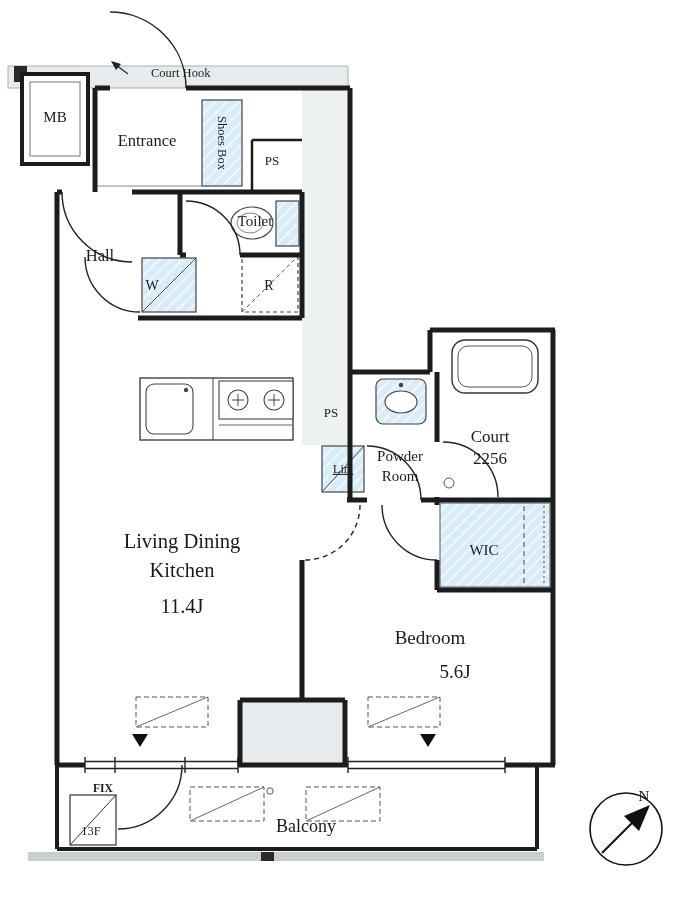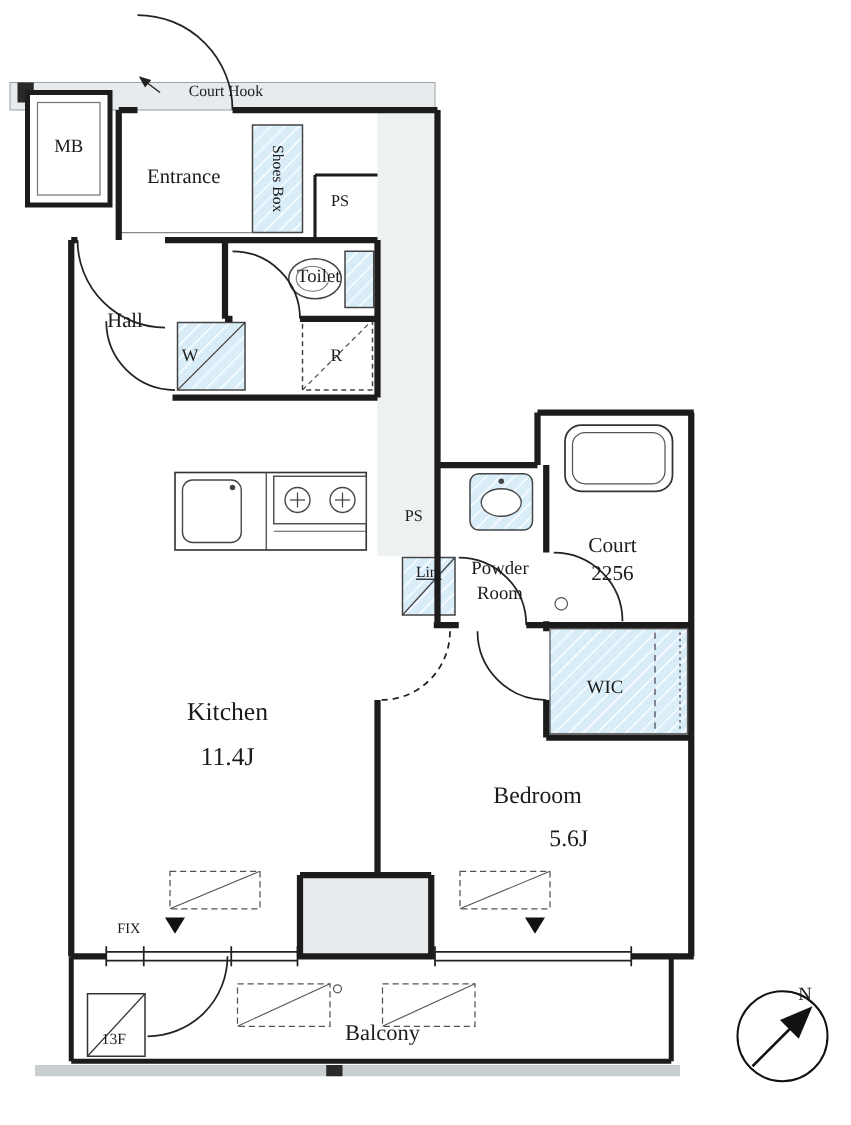--- a/index.html
+++ b/index.html
@@ -194,38 +194,39 @@
   <div class="lbl s15" style="left:55px;top:118px;">MB</div>
   <div class="lbl leftalign s12" style="left:131px;top:73px;transform:translateY(-50%);">Court Hook</div>
   <div class="lbl s16" style="left:147px;top:141px;">Entrance</div>
   <div class="lbl rot90 s12" style="left:222px;top:143px;">Shoes Box</div>
   <div class="lbl s13" style="left:272px;top:161px;">PS</div>
   <div class="lbl s15" style="left:212px;top:222px;margin-left:43px;">Toilet</div>
   <div class="lbl s16" style="left:100px;top:256px;">Hall</div>
   <div class="lbl s14" style="left:152px;top:286px;">W</div>
   <div class="lbl s14" style="left:269px;top:286px;">R</div>
   <div class="lbl s13" style="left:331px;top:413px;">PS</div>
-  <div class="lbl s12" style="left:343px;top:458px;text-decoration:underline;">Lin.</div>
+  <div class="lbl s12" style="left:343px;top:469px;text-decoration:underline;">Lin.</div>
 
   <div class="lbl s15" style="left:400px;top:466px;">
     <span class="ln">Powder</span>
     <span class="ln">Room</span>
   </div>
 
   <div class="lbl s17" style="left:490px;top:448px;">
     <span class="ln">Court</span>
     <span class="ln">2256</span>
   </div>
 
   <div class="lbl s15" style="left:484px;top:551px;">WIC</div>
 
+  <div class="lbl s20" style="left:182px;top:541px;">Living Dining</div>
   <div class="lbl s20" style="left:182px;top:570px;">Kitchen</div>
   <div class="lbl s20" style="left:182px;top:606px;font-family:Liberation Serif, serif;">11.4J</div>
 
   <div class="lbl s19" style="left:430px;top:638px;">Bedroom</div>
   <div class="lbl s19" style="left:455px;top:672px;">5.6J</div>
 
   <div class="lbl s18" style="left:306px;top:827px;">Balcony</div>
-  <div class="lbl s11" style="left:103px;top:744px;">FIX</div>
+  <div class="lbl s11" style="left:103px;top:788px;font-weight:bold;">FIX</div>
   <div class="lbl s12" style="left:91px;top:831px;">13F</div>
   <div class="lbl s15" style="left:644px;top:797px;">N</div>
 
 </div>
 
 </body></html>

